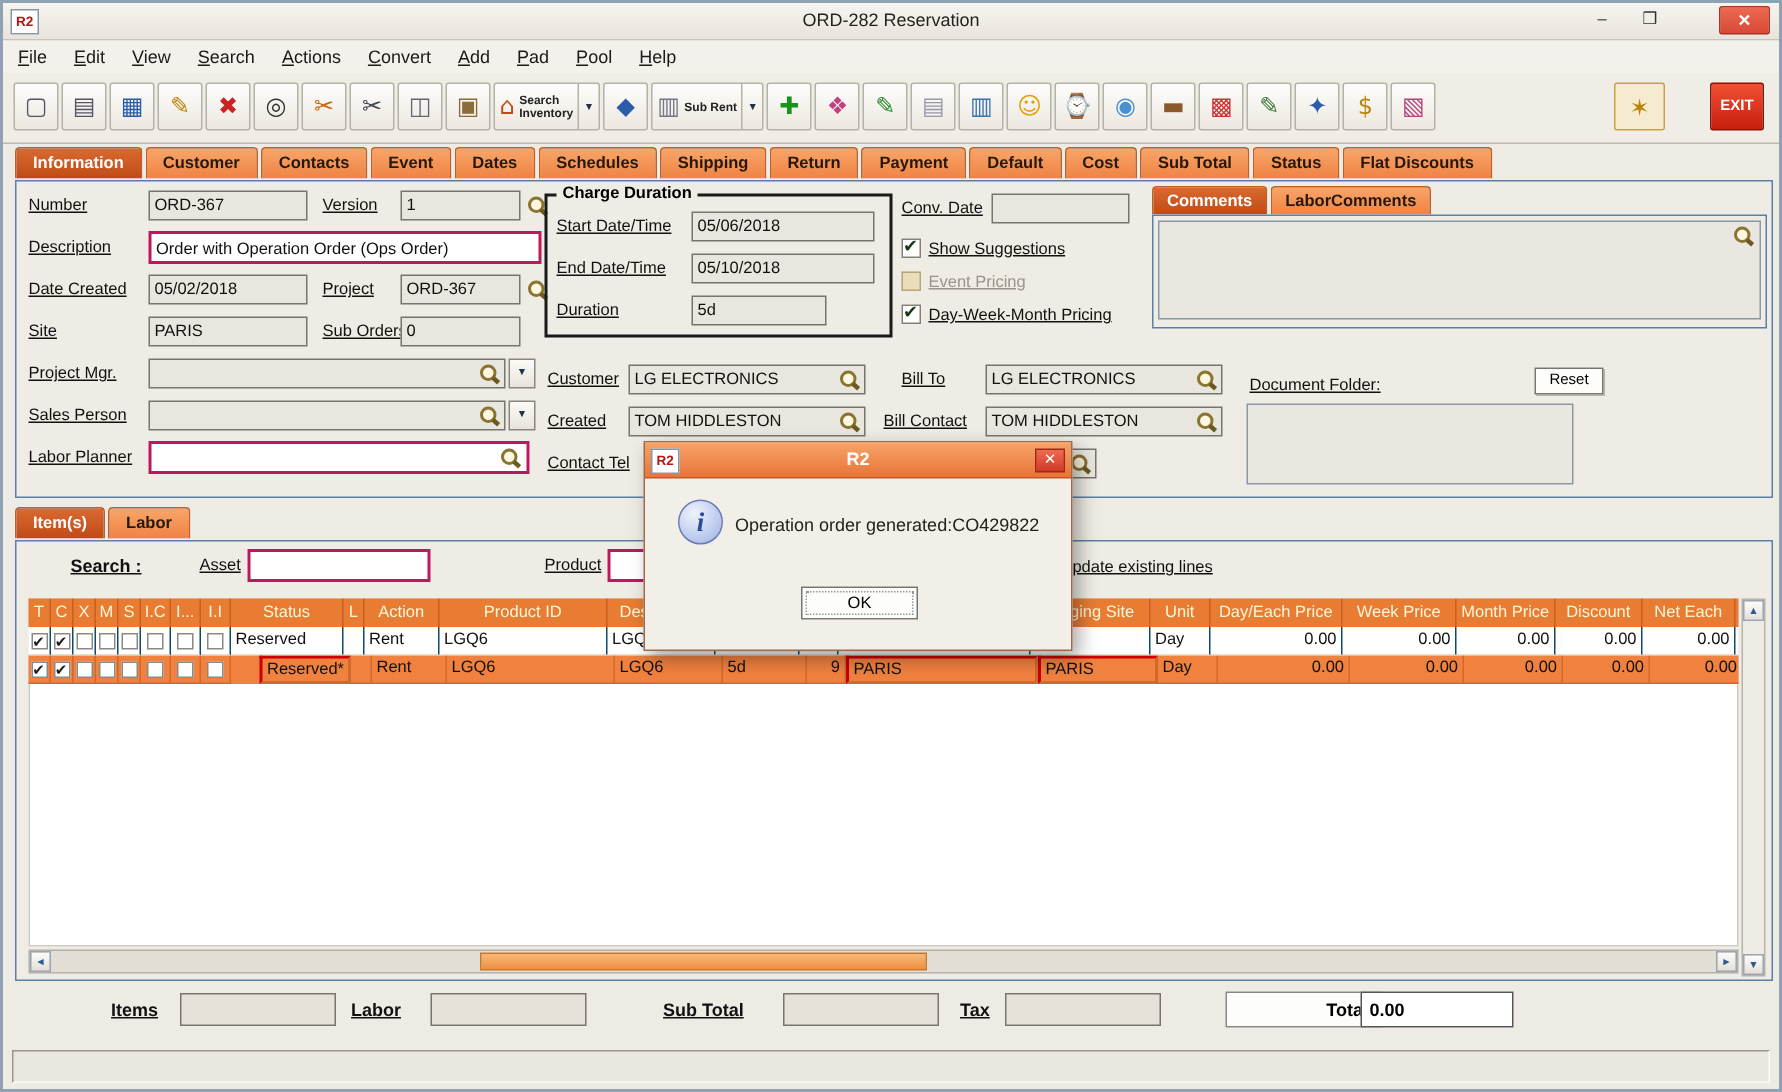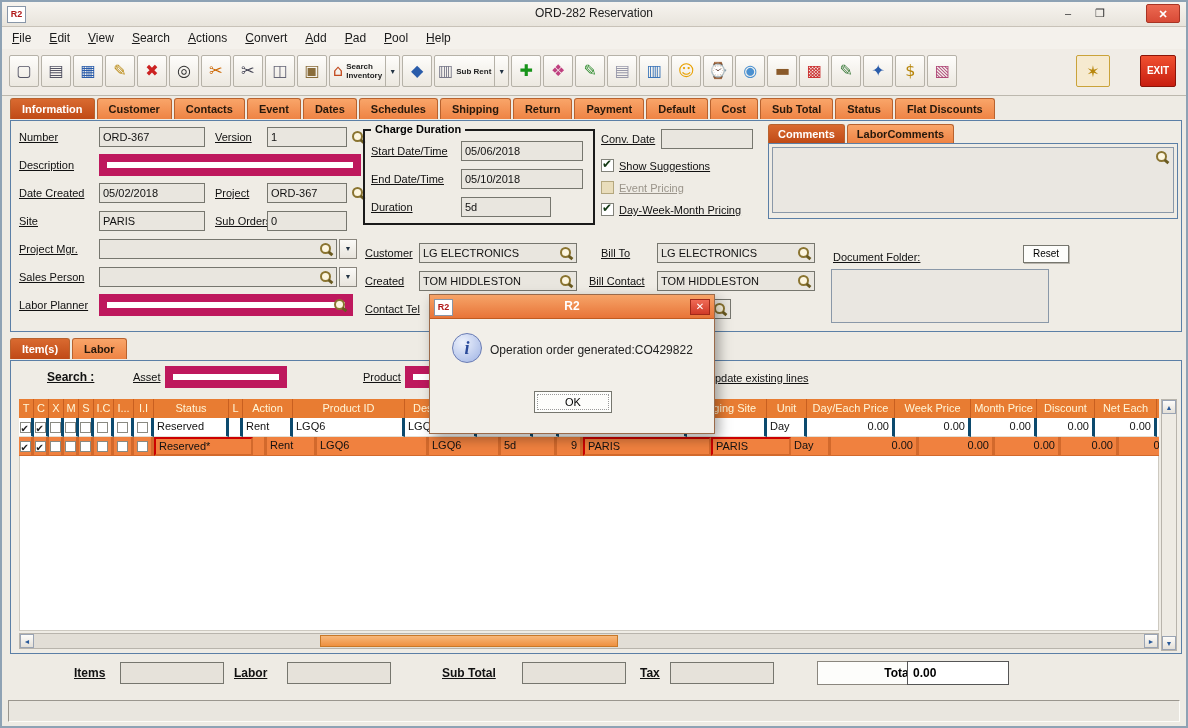--- a/index.html
+++ b/index.html
@@ -28,39 +28,39 @@
   .tabrow{position:absolute;left:8px;top:96px;height:22px;white-space:nowrap;}
   .tab{display:inline-block;height:21px;line-height:21px;padding:0 11px;font-size:11px;font-weight:bold;color:#26180c;background:linear-gradient(#f9a569,#ee8344);border:1px solid #b8622e;border-bottom:none;border-radius:3px 3px 0 0;margin-right:2px;box-sizing:border-box;}
   .tab.active{background:linear-gradient(#d96a30,#c04a16);color:#fff;}
   .tab.small{height:19px;line-height:19px;padding:0 9px;}
   
   .panel{position:absolute;background:#efece5;border:1px solid #5b7fa6;box-sizing:border-box;}
   .lbl{position:absolute;font-size:11px;color:#111;white-space:nowrap;text-decoration:underline;}
   .lbl.b{font-weight:bold;font-size:12px;}
   .lbl.dis{color:#9a948a;}
   .fld{position:absolute;height:20px;background:#e9e6df;border:1px solid #76766e;box-sizing:border-box;font-size:11px;padding:3px 3px 0 3px;white-space:nowrap;overflow:hidden;color:#111;}
-  .fld.wht{background:#fff;border:8px solid #be185d;height:22px;padding-top:4px;}
+  .fld.wht{background:#fff;border:2px solid #be185d;height:22px;padding-top:4px;}
   .mag{position:absolute;width:14px;height:14px;}
   .mag::before{content:"";position:absolute;left:1px;top:1px;width:7px;height:7px;border:2px solid #8a7430;border-radius:50%;background:#fdf6e0;}
   .mag::after{content:"";position:absolute;left:9px;top:10px;width:5px;height:3px;background:#6a5a20;transform:rotate(40deg);}
   .ddbtn{position:absolute;width:18px;height:20px;background:linear-gradient(#fbfaf7,#e8e4dc);border:1px solid #8a867e;font-size:7px;text-align:center;line-height:18px;color:#234;box-sizing:border-box;}
   .cbx{position:absolute;width:13px;height:13px;background:#fff;border:1px solid #82827a;box-sizing:border-box;}
   .cbx.on::after{content:"✔";position:absolute;left:0;top:-3px;font-size:12px;color:#133813;}
   .cbx.dis{background:#e9ddbb;border-color:#b4a77e;}
   .grp{position:absolute;border:2px solid #1a1a1a;box-sizing:border-box;}
   .gtitle{position:absolute;top:-8px;left:6px;background:#efece5;padding:0 4px;font-weight:bold;font-size:11px;}
   .sunkbox{position:absolute;background:#eae7e1;border:1px solid #8a98a8;box-sizing:border-box;}
   .resetbtn{position:absolute;background:#fdfdfb;border:1px solid #76766e;font-size:10px;text-align:center;line-height:16px;box-shadow:1px 1px 0 #b8b4ac;box-sizing:border-box;}
   
   .hrow{position:absolute;left:8px;top:38px;display:flex;height:19px;width:1140px;overflow:hidden;background:#e87c32;}
   .hcell{box-sizing:border-box;border-right:1px solid #c85f20;color:#fff6d8;font-size:11px;text-align:center;line-height:18px;overflow:hidden;white-space:nowrap;flex:none;}
   .tablebg{position:absolute;left:8px;top:38px;width:1140px;height:232px;background:#fff;border:1px solid #cdc9c0;box-sizing:border-box;}
   .drow{position:absolute;left:8px;display:flex;height:19px;width:1140px;overflow:hidden;background:#fff;}
   .drow.sel{background:#f0813f;}
-  .dcell{box-sizing:border-box;border-right:3px solid #0c4a6e;border-bottom:1px solid #e4e0d6;font-size:11px;line-height:17px;padding:0 3px;overflow:hidden;white-space:nowrap;flex:none;color:#111;}
+  .dcell{box-sizing:border-box;border-right:1px solid #0c4a6e;border-bottom:1px solid #e4e0d6;font-size:11px;line-height:17px;padding:0 3px;overflow:hidden;white-space:nowrap;flex:none;color:#111;}
   .drow.sel .dcell{border-right-color:#d2692c;border-bottom-color:#d2692c;}
   .dcell.r{text-align:right;}
   .dcell.red{border:2px solid #cc0000;line-height:14px;}
   .dcell.chk{display:flex;align-items:center;justify-content:center;padding:0;}
   .tcb{position:relative;width:11px;height:11px;background:#fff;border:1px solid #8a8a82;box-sizing:border-box;}
   .tcb.on::after{content:"✔";position:absolute;left:0;top:-3px;font-size:10px;color:#1c1c1c;}
   
   .hscroll{position:absolute;left:8px;top:272px;width:1140px;height:16px;background:#e2ded6;border:1px solid #b8b4ac;box-sizing:border-box;}
   .vscroll{position:absolute;left:1150px;top:38px;width:16px;height:252px;background:#eeebe4;border:1px solid #b8b4ac;box-sizing:border-box;}
   .sbtn{position:absolute;background:linear-gradient(#fdfcfa,#e4e0d8);border:1px solid #9aa4b4;color:#2a5a9a;font-size:7px;text-align:center;box-sizing:border-box;}
@@ -395,21 +395,21 @@
           </div>
           <div class="dcell chk" style="width: 20px;">
             <div class="tcb"></div>
           </div>
           <div class="dcell chk" style="width: 20px;">
             <div class="tcb"></div>
           </div>
           <div class="dcell chk" style="width: 20px;">
             <div class="tcb"></div>
           </div>
-          <div class="dcell red" style="width: 99px;">Reserved*</div>
+          <div class="dcell red" style="width: 61px; margin-left: 19px;">Reserved*</div>
           <div class="dcell" style="width: 14px;"></div>
           <div class="dcell" style="width: 50px;">Rent</div>
           <div class="dcell" style="width: 112px;">LGQ6</div>
           <div class="dcell" style="width: 72px;">LGQ6</div>
           <div class="dcell" style="width: 56px;">5d</div>
           <div class="dcell r" style="width: 26px;">9</div>
           <div class="dcell red" style="width: 128px;">PARIS</div>
           <div class="dcell red" style="width: 80px;">PARIS</div>
           <div class="dcell" style="width: 40px;">Day</div>
           <div class="dcell r" style="width: 88px;">0.00</div>

